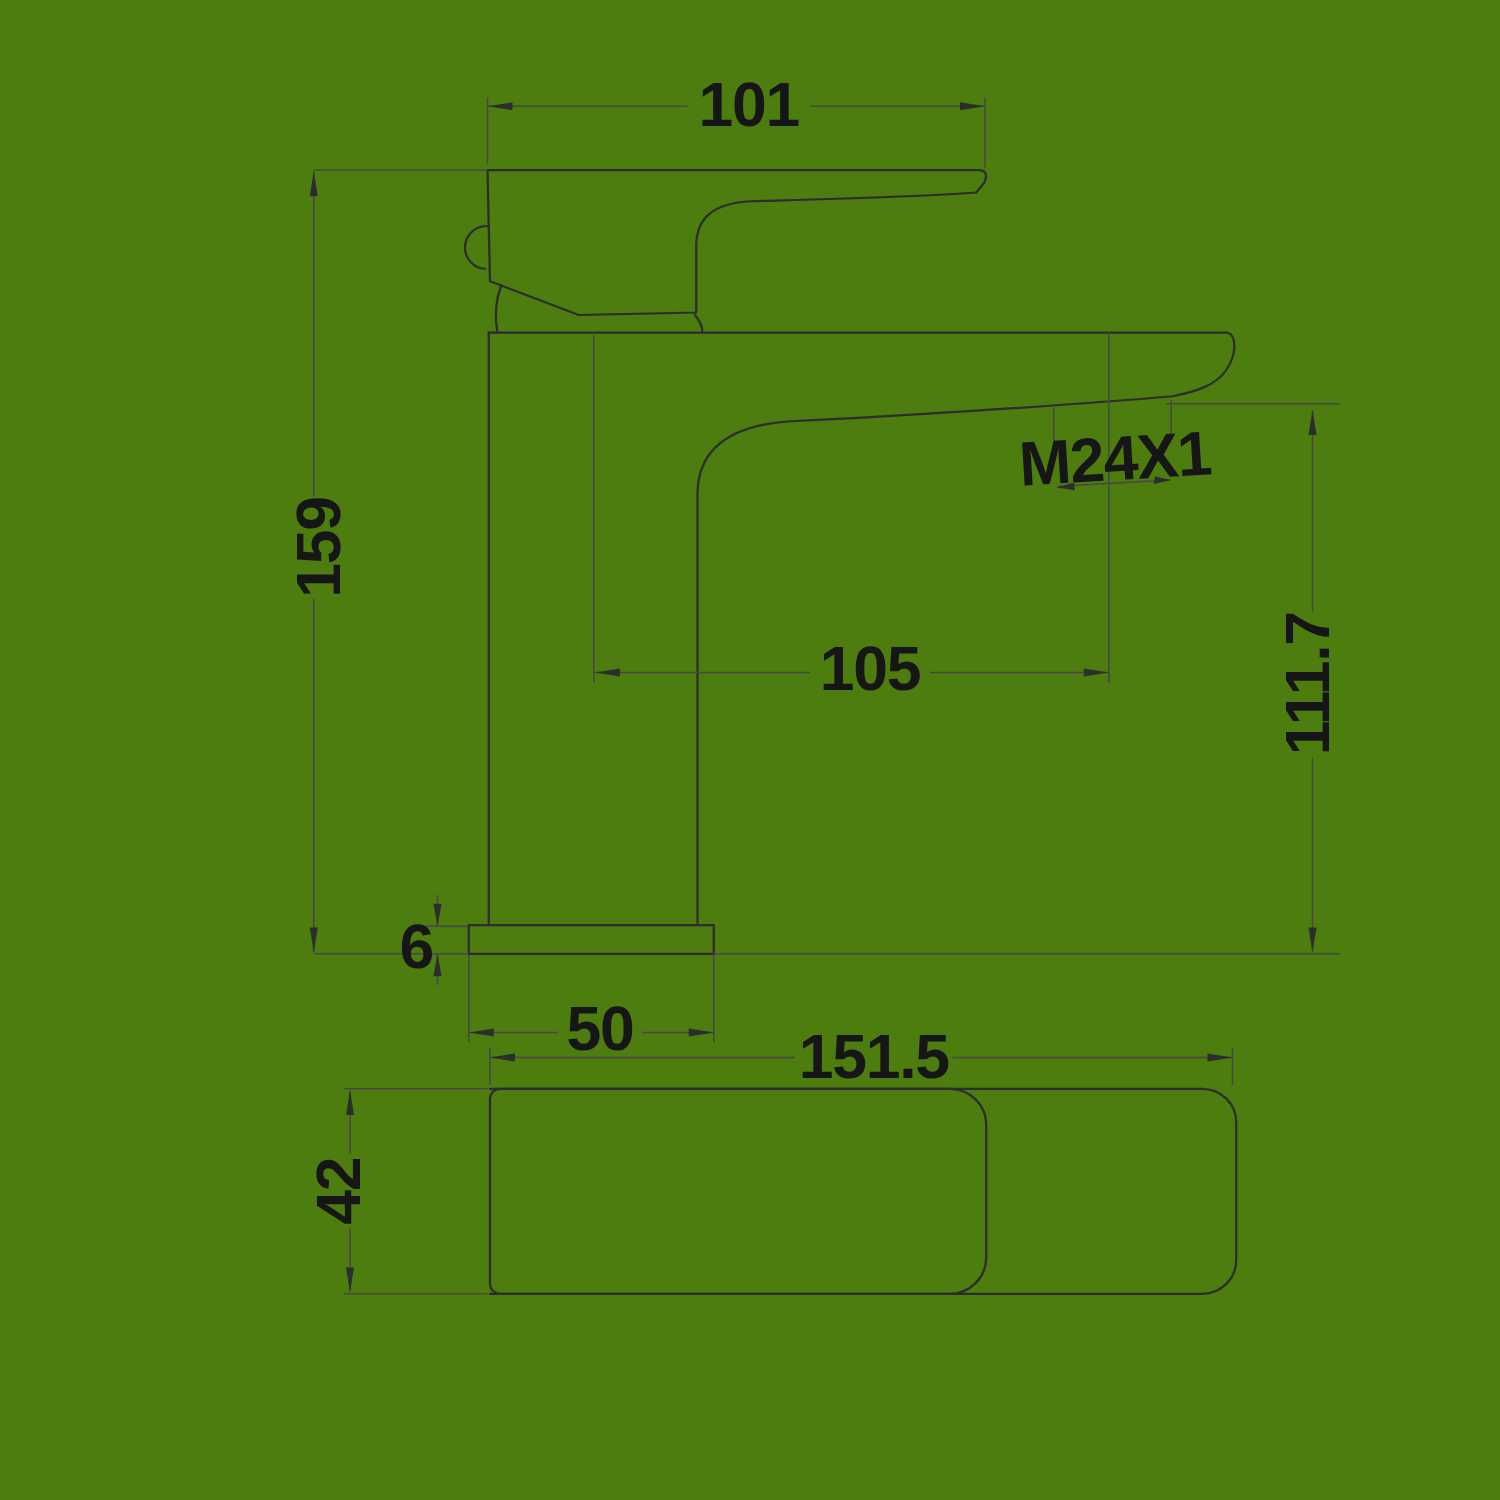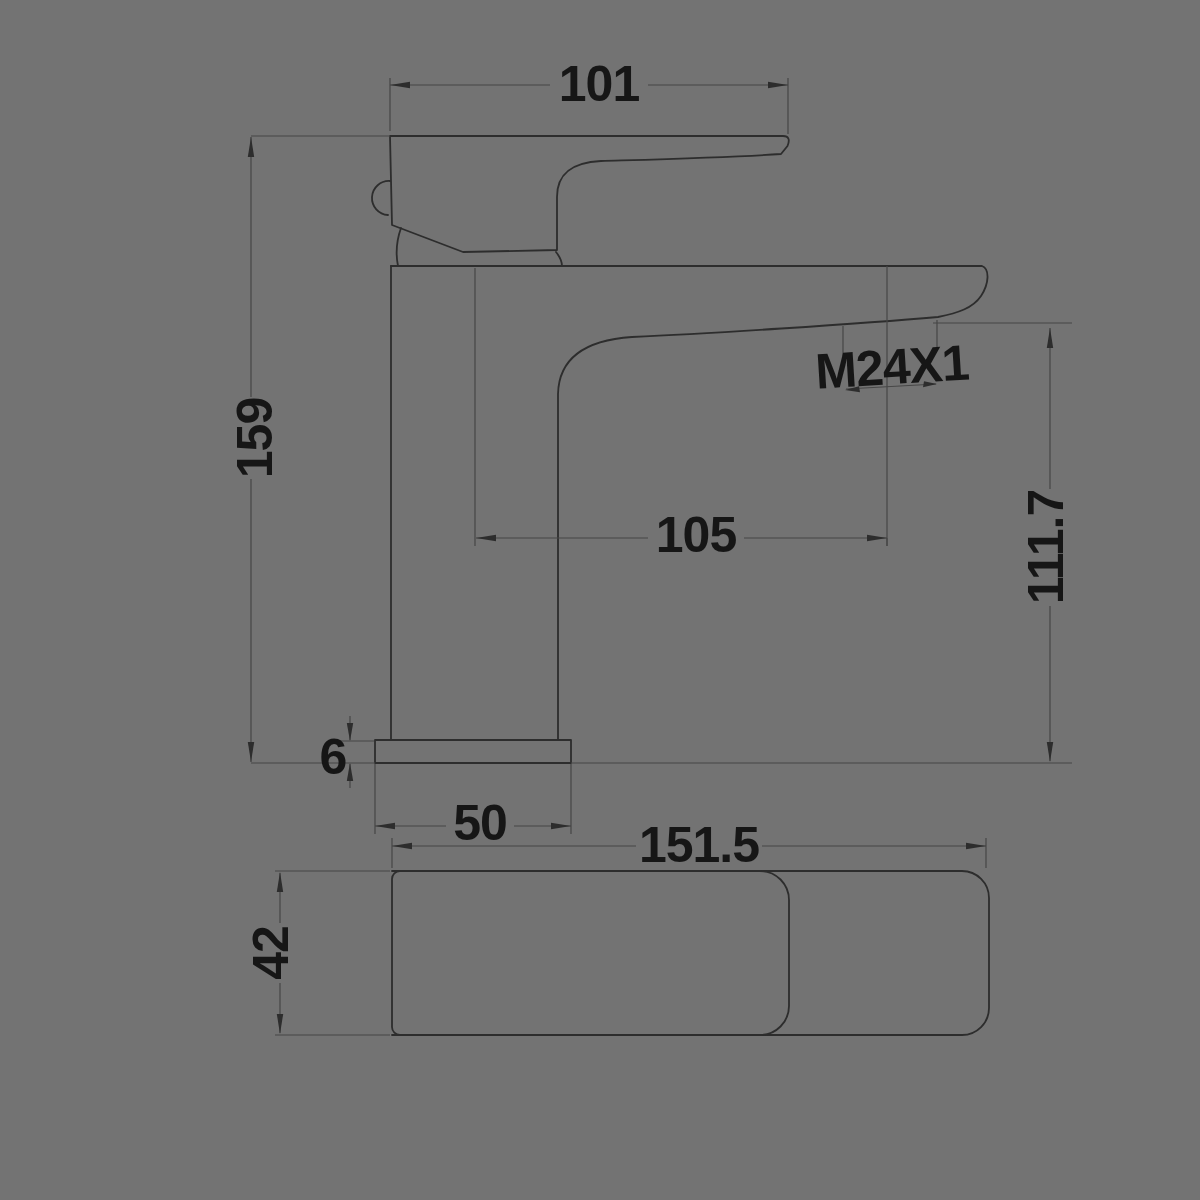--- a/index.html
+++ b/index.html
@@ -1,16 +1,16 @@
 <!DOCTYPE html>
 <html><head>
 <meta charset="utf-8">
 <style>
   html,body{margin:0;padding:0;background:#ffffff;}
-  .stage{position:relative;width:1200px;height:1200px;background:#737373;overflow:hidden;}
+  .stage{position:relative;width:1200px;height:1200px;background:#4d7c0f;overflow:hidden;}
   svg{display:block;}
   .obj{fill:none;stroke:#2d2d2d;stroke-width:1.8;stroke-linecap:round;stroke-linejoin:round;}
   .thin{fill:none;stroke:#474747;stroke-width:1.2;stroke-linecap:butt;}
   .ah{fill:#2d2d2d;stroke:none;}
   .dimtxt{font-family:"Liberation Sans","DejaVu Sans",sans-serif;font-weight:bold;font-size:50px;
           letter-spacing:-1px;fill:#161616;}
 </style>
 </head>
 <body>
 

